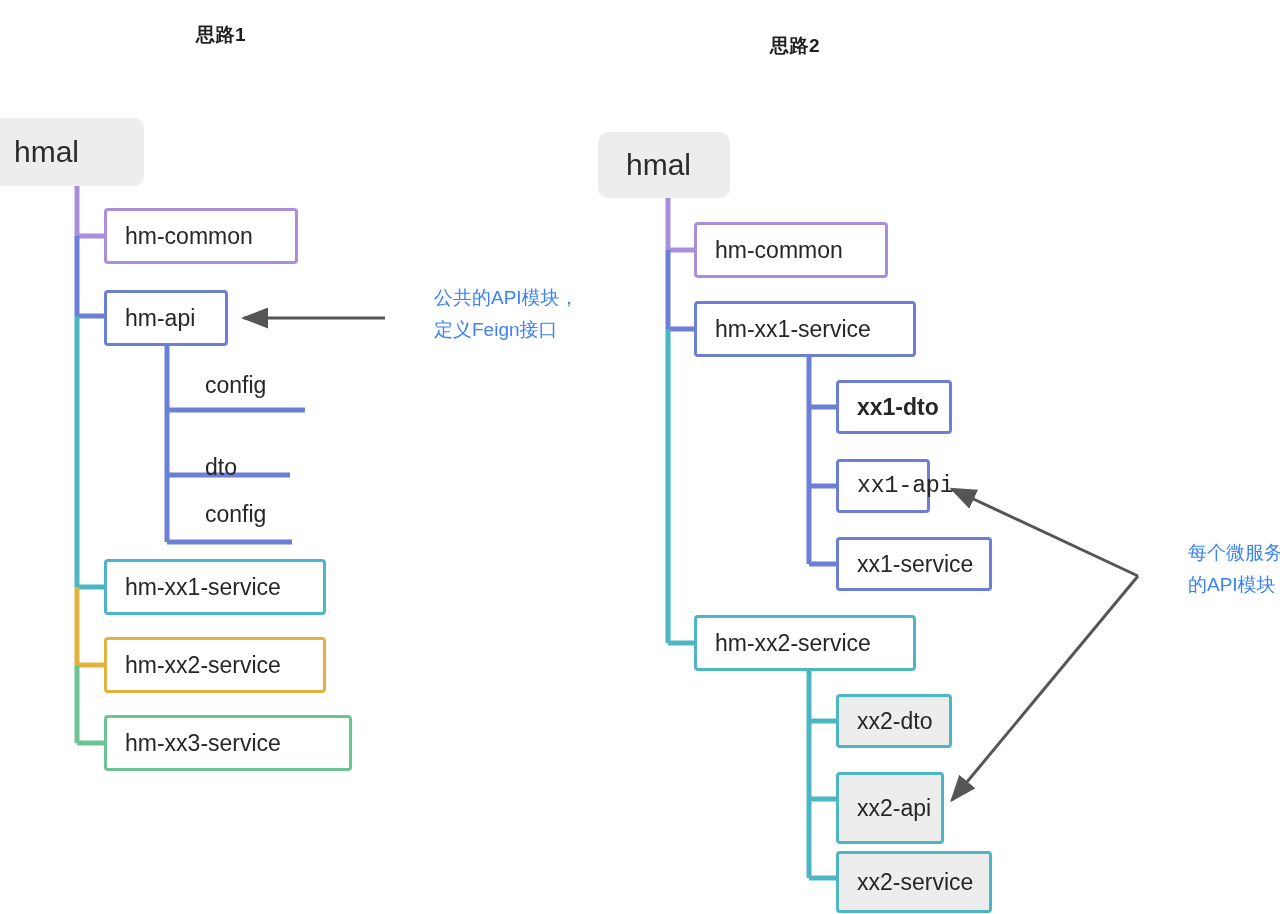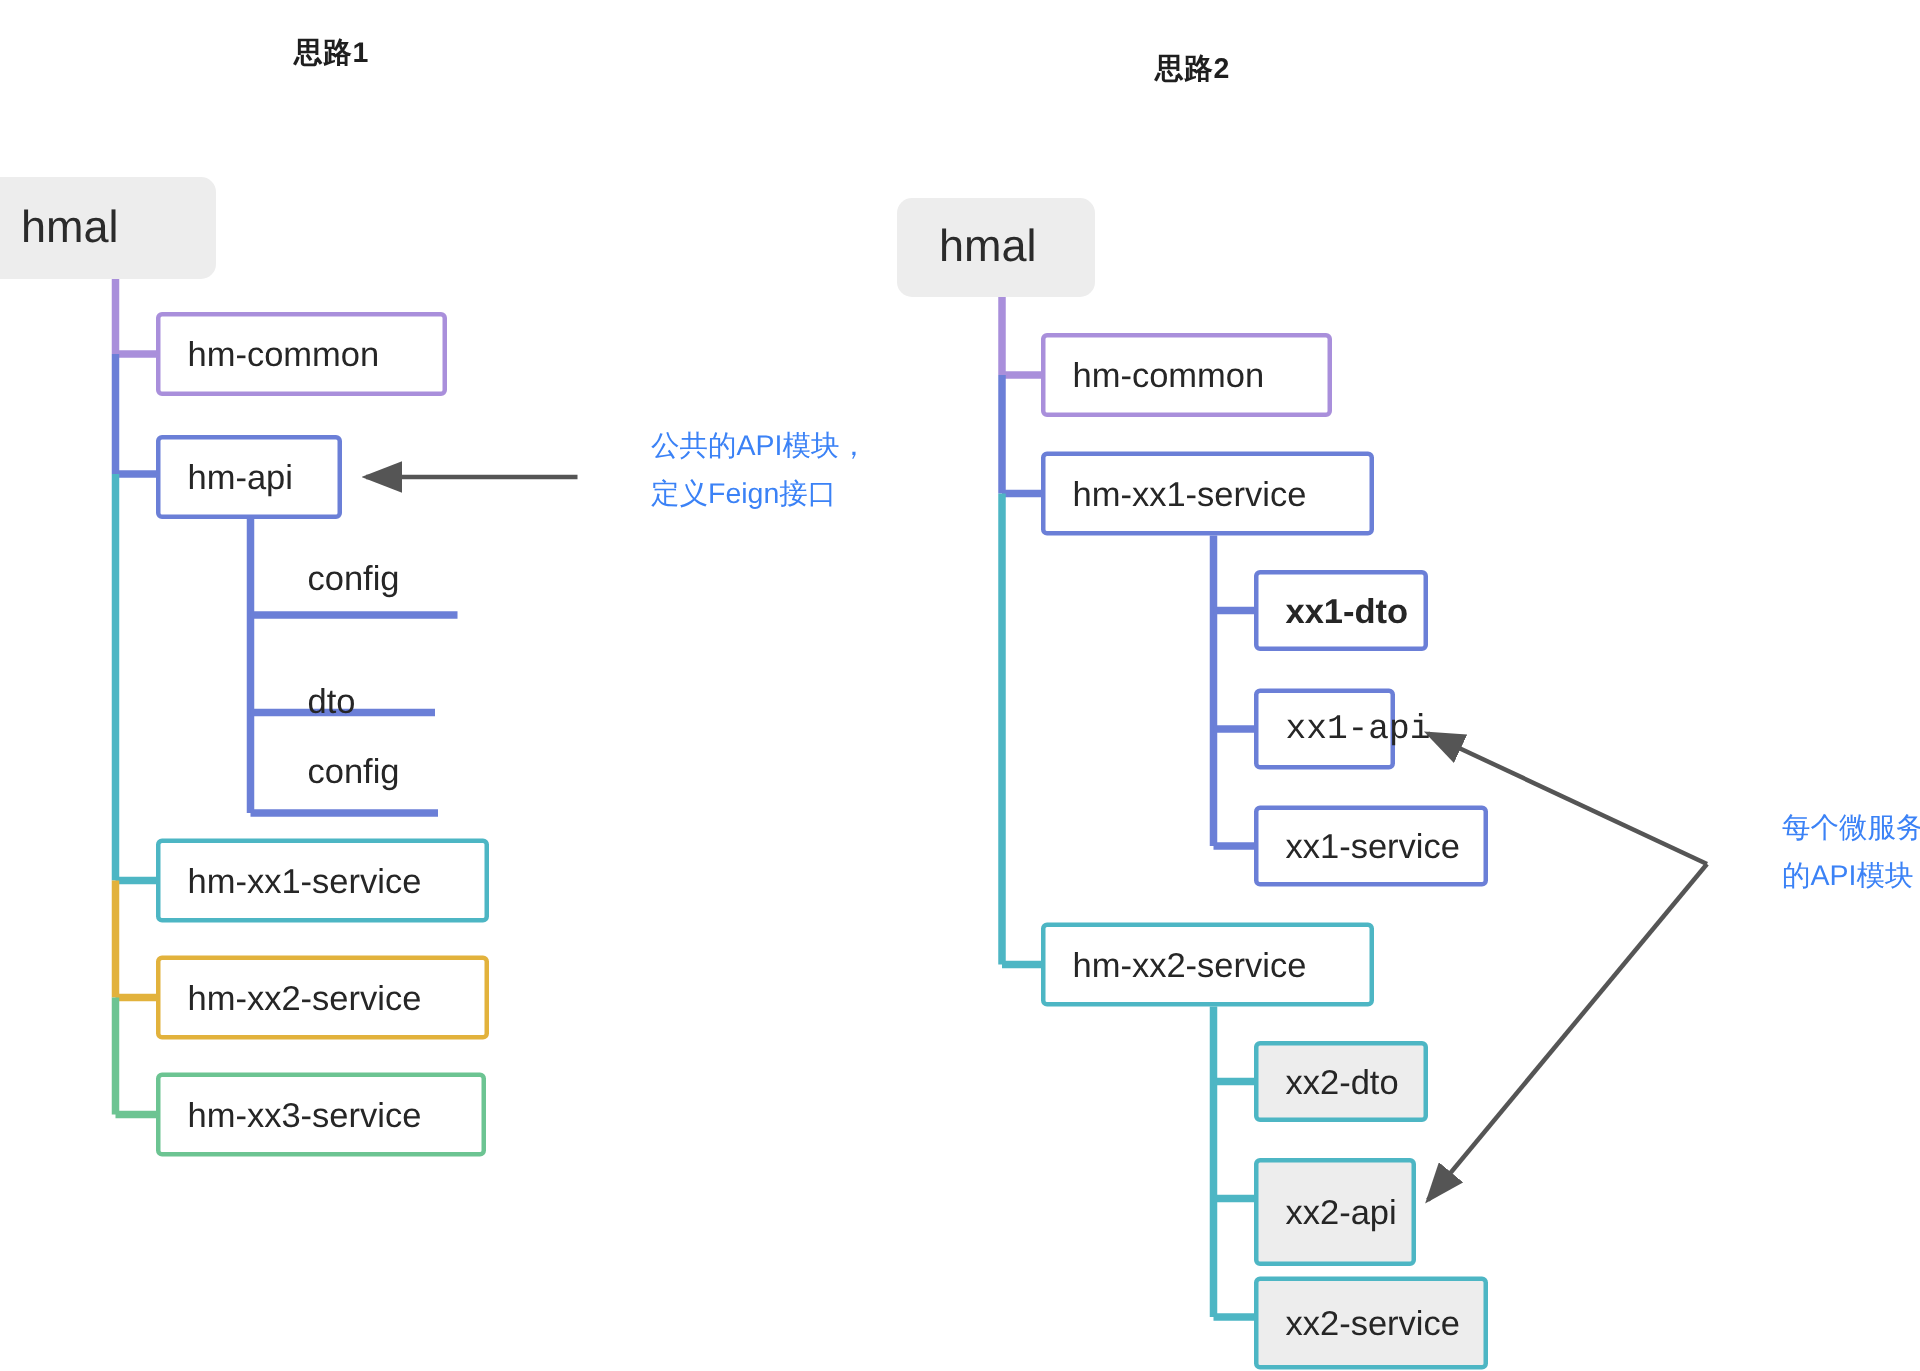--- a/index.html
+++ b/index.html
@@ -151,21 +151,21 @@
   <div class="plainlabel" style="left:205px; top:501px;">config</div>
 
   <div class="node" style="left:104px; top:559px; width:222px; height:56px; border-color:#4db6c4;">
     <span>hm-xx1-service</span>
   </div>
 
   <div class="node" style="left:104px; top:637px; width:222px; height:56px; border-color:#e2b23c;">
     <span>hm-xx2-service</span>
   </div>
 
-  <div class="node" style="left:104px; top:715px; width:220px; height:56px; border-color:#6cc492;">
+  <div class="node" style="left:104px; top:715px; width:248px; height:56px; border-color:#6cc492;">
     <span>hm-xx3-service</span>
   </div>
 
   <div class="annot" style="left:390px; top:282px;">
     <div>公共的API模块，</div>
     <div>定义Feign接口</div>
   </div>
 
   <div class="panel-title" style="left:770px; top:33px;">思路2</div>
 

